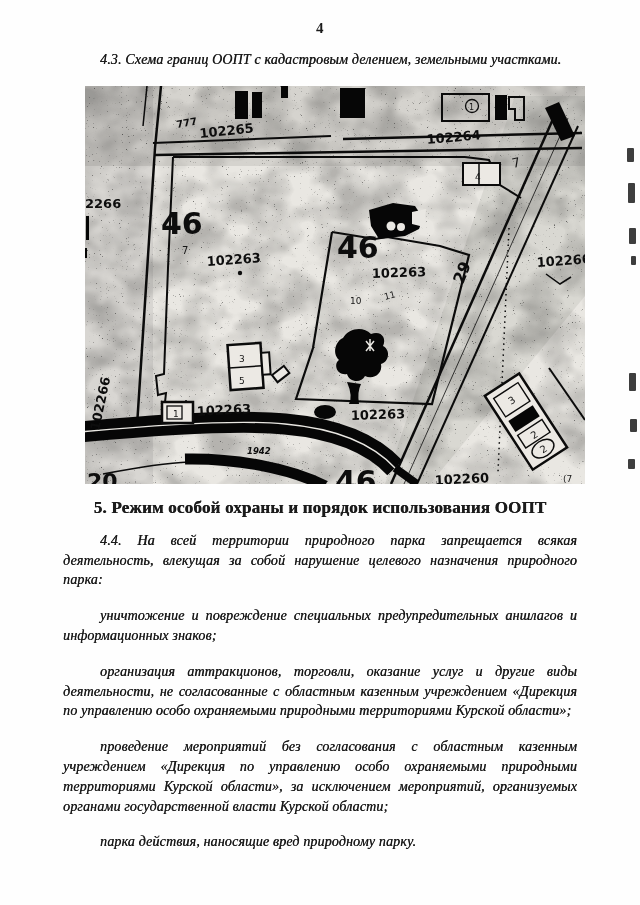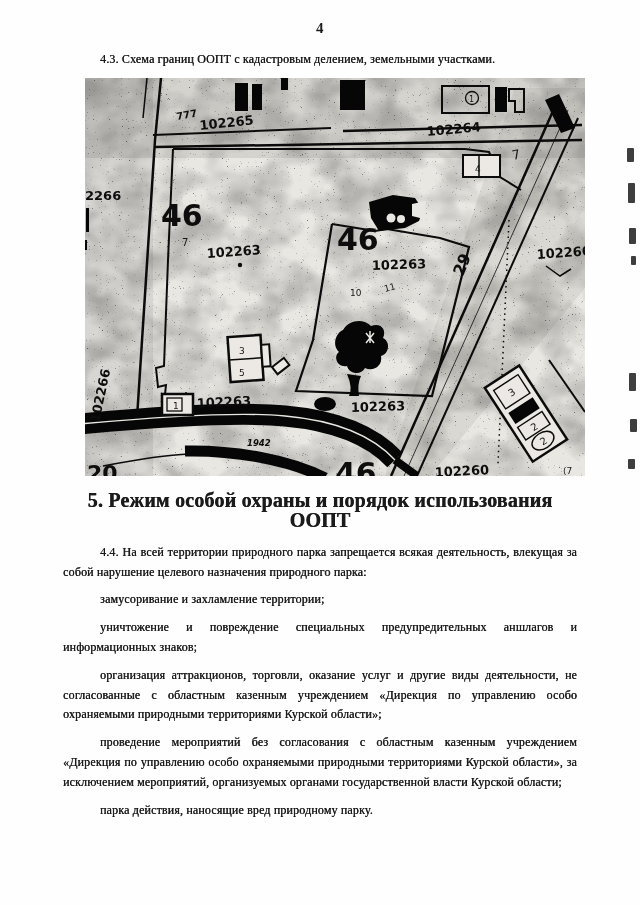--- a/index.html
+++ b/index.html
@@ -1,24 +1,24 @@
 <!DOCTYPE html>
 <html><head>
 <meta charset="utf-8">
 <style>
   html,body{margin:0;padding:0;background:#ffffff;}
   .page{position:relative;width:640px;height:905px;background:#fefefe;overflow:hidden;
         font-family:"Liberation Serif",serif;color:#1b1b1b;}
   .pageno{padding-top:20px;text-align:center;font-size:15px;font-weight:700;letter-spacing:.3px;}
-  p.doc{margin:8px 63px;text-align:justify;font-size:12px;line-height:19.8px;
-        letter-spacing:.15px;text-shadow:.3px 0 0 currentColor;}
+  p.doc{margin:16px 63px;text-align:justify;font-size:14px;line-height:19.8px;
+        letter-spacing:.15px;text-shadow:.3px 0 0 currentColor;font-style:italic;}
   p.indent{text-indent:37px;}
   #p43{margin-top:13px;}
   #p51{margin-top:13px;}
-  .heading{margin:14px 63px 0;text-align:center;font-size:20px;line-height:20px;
+  .heading{margin:14px 63px 0;text-align:center;font-size:17px;line-height:20px;
            font-weight:700;letter-spacing:.2px;text-shadow:.4px 0 0 currentColor;}
   .map-wrap{margin:4px 0 0 85px;width:500px;height:398px;position:relative;}
   svg{display:block;}
   .map-label{font-family:"DejaVu Sans",sans-serif;font-weight:700;fill:#0d0d0d;}
   .map-small{font-family:"DejaVu Sans",sans-serif;font-weight:400;fill:#161616;}
   .artifact{position:absolute;background:#1c1c1c;border-radius:1px;opacity:.85;}
 </style>
 </head>
 <body>
 
@@ -155,21 +155,20 @@
           <text class="map-small" x="437" y="355" font-size="10">2</text>
           <text class="map-small" x="437" y="372" font-size="10">2</text>
         </g>
       </g>
     </svg>
   </div>
 
   <h2 class="heading">5. Режим особой охраны и порядок использования ООПТ</h2>
 
   <p class="doc indent" id="p51">4.4. На всей территории природного парка запрещается всякая деятельность, влекущая за собой нарушение целевого назначения природного парка:</p>
-  <p class="doc indent">замусоривание и захламление территории;</p>
   <p class="doc indent">уничтожение и повреждение специальных предупредительных аншлагов и информационных знаков;</p>
   <p class="doc indent">организация аттракционов, торговли, оказание услуг и другие виды деятельности, не согласованные с областным казенным учреждением «Дирекция по управлению особо охраняемыми природными территориями Курской области»;</p>
   <p class="doc indent">проведение мероприятий без согласования с областным казенным учреждением «Дирекция по управлению особо охраняемыми природными территориями Курской области», за исключением мероприятий, организуемых органами государственной власти Курской области;</p>
   <p class="doc indent">парка действия, наносящие вред природному парку.</p>
 
   <div class="artifact" style="left:627px;top:148px;width:7px;height:14px;"></div>
   <div class="artifact" style="left:628px;top:183px;width:7px;height:20px;"></div>
   <div class="artifact" style="left:629px;top:228px;width:7px;height:16px;"></div>
   <div class="artifact" style="left:631px;top:256px;width:5px;height:9px;"></div>
   <div class="artifact" style="left:629px;top:373px;width:7px;height:18px;"></div>

